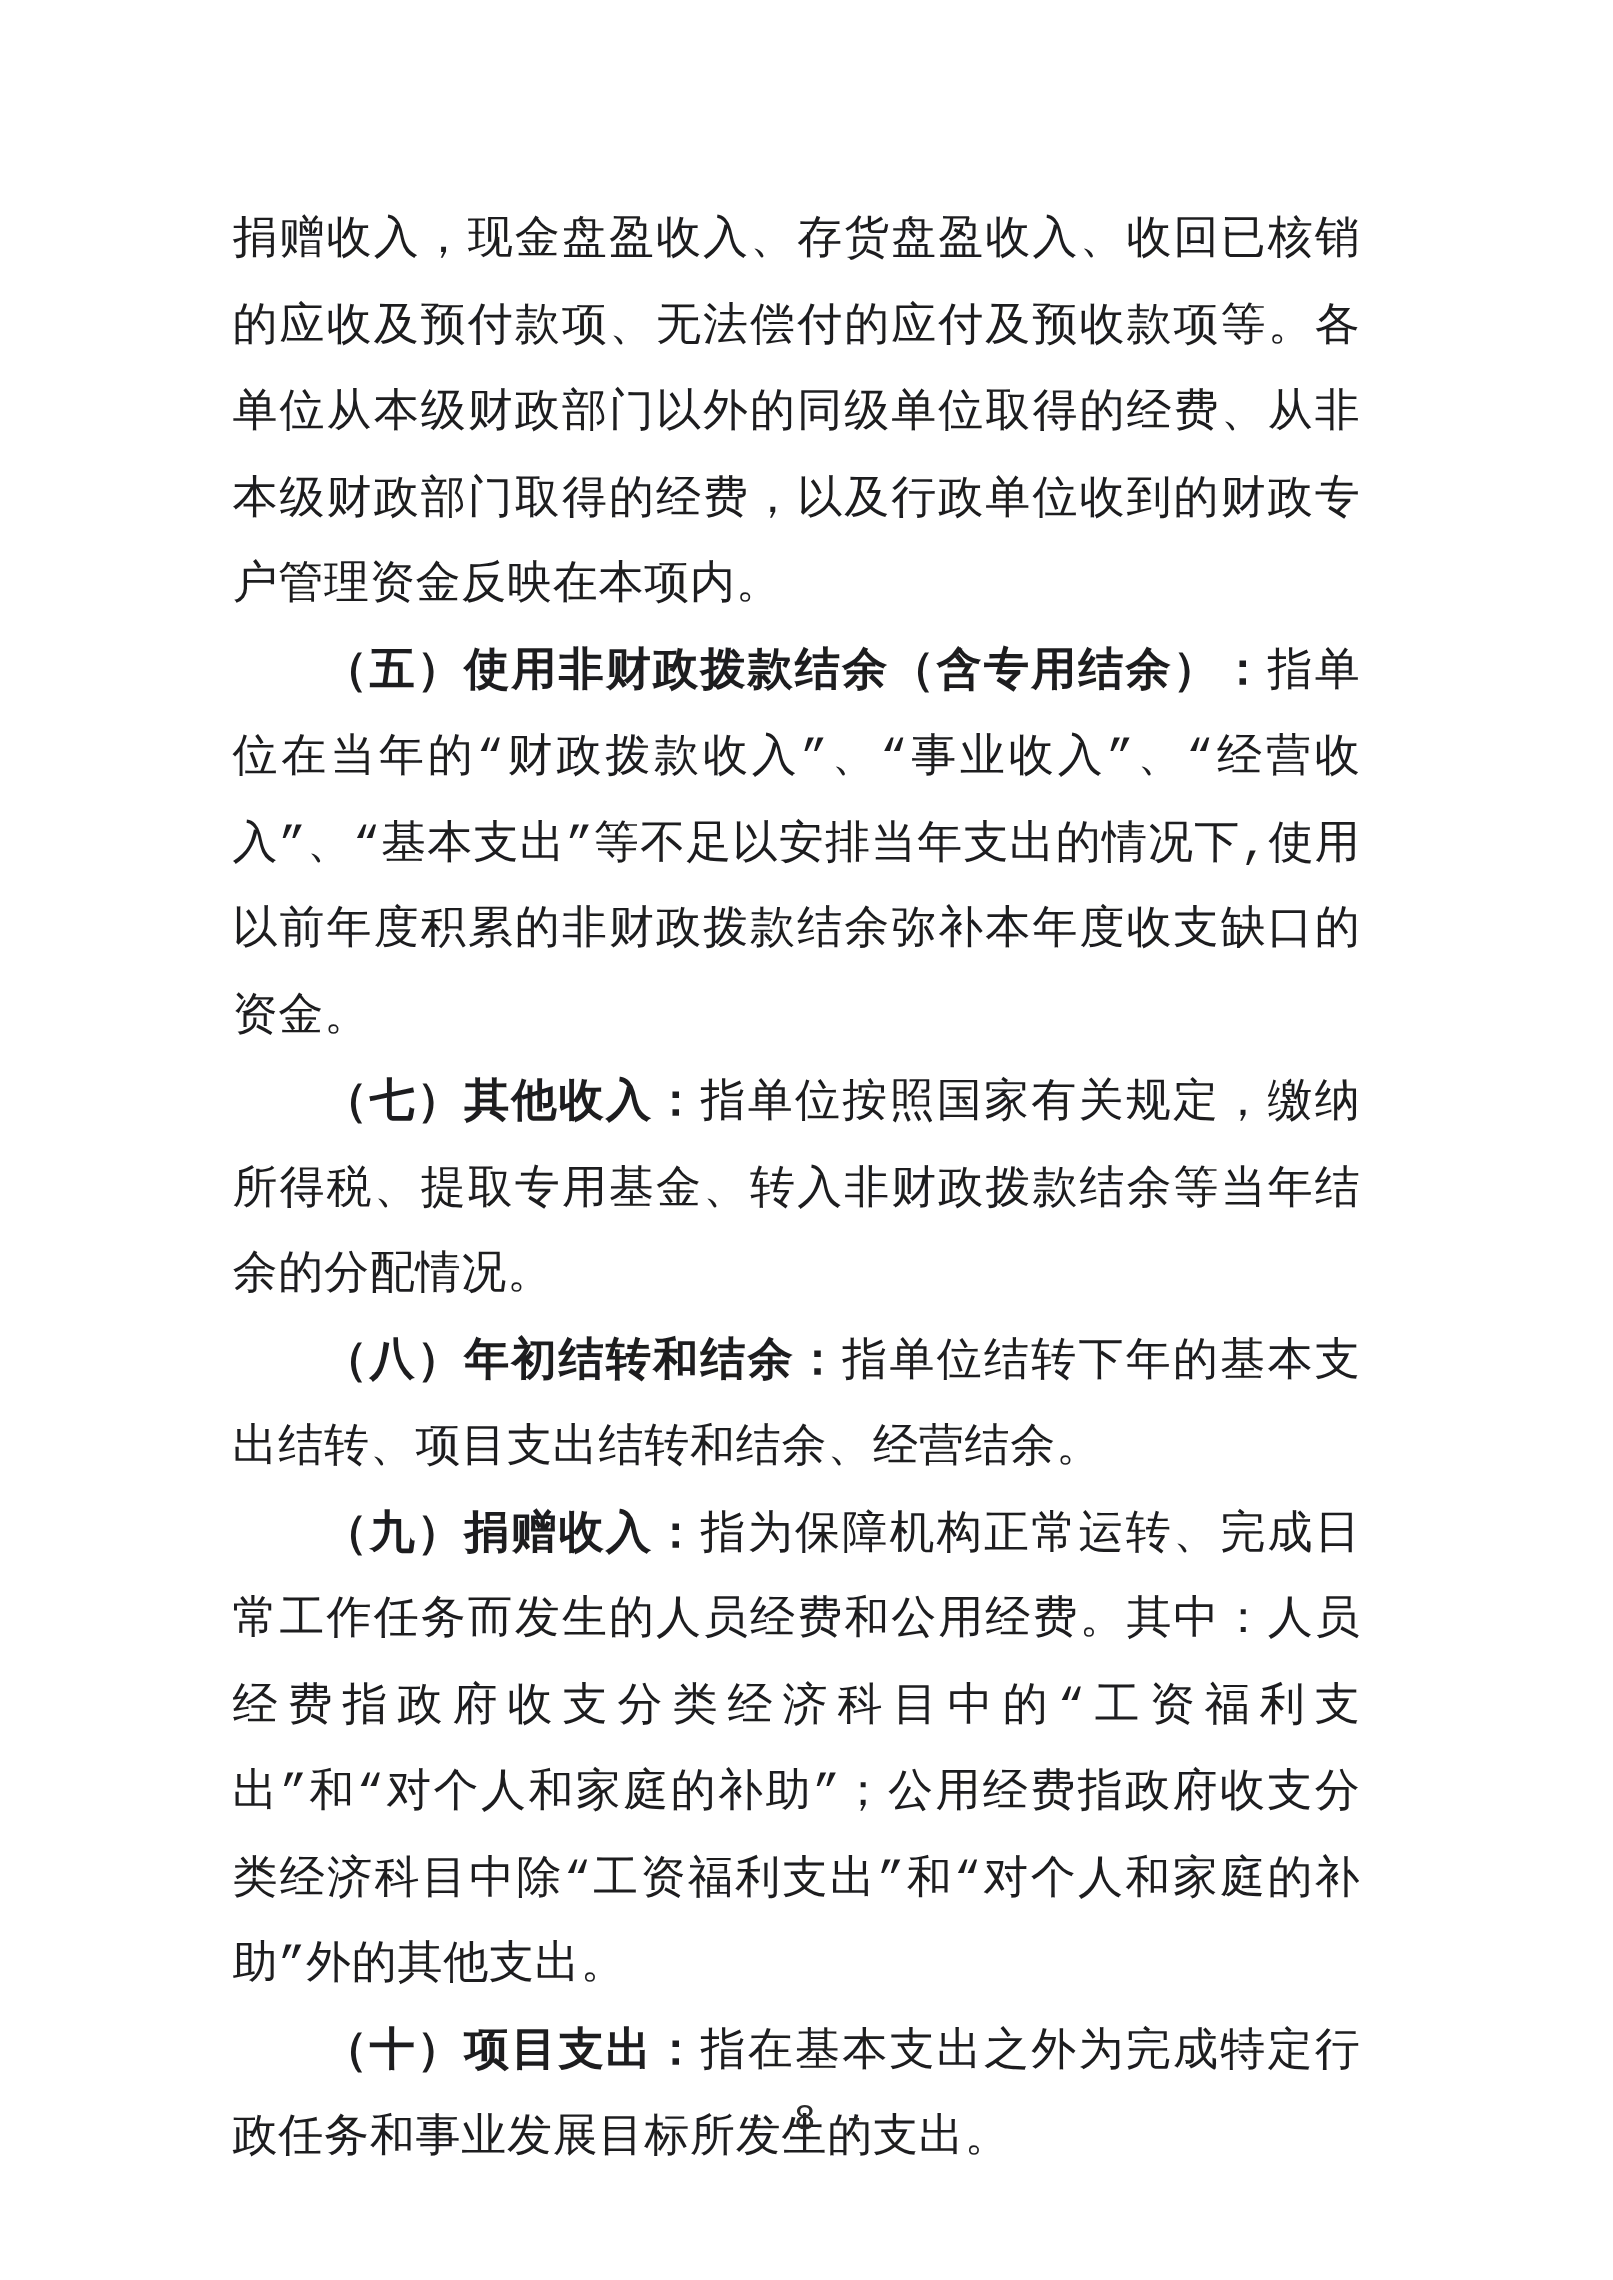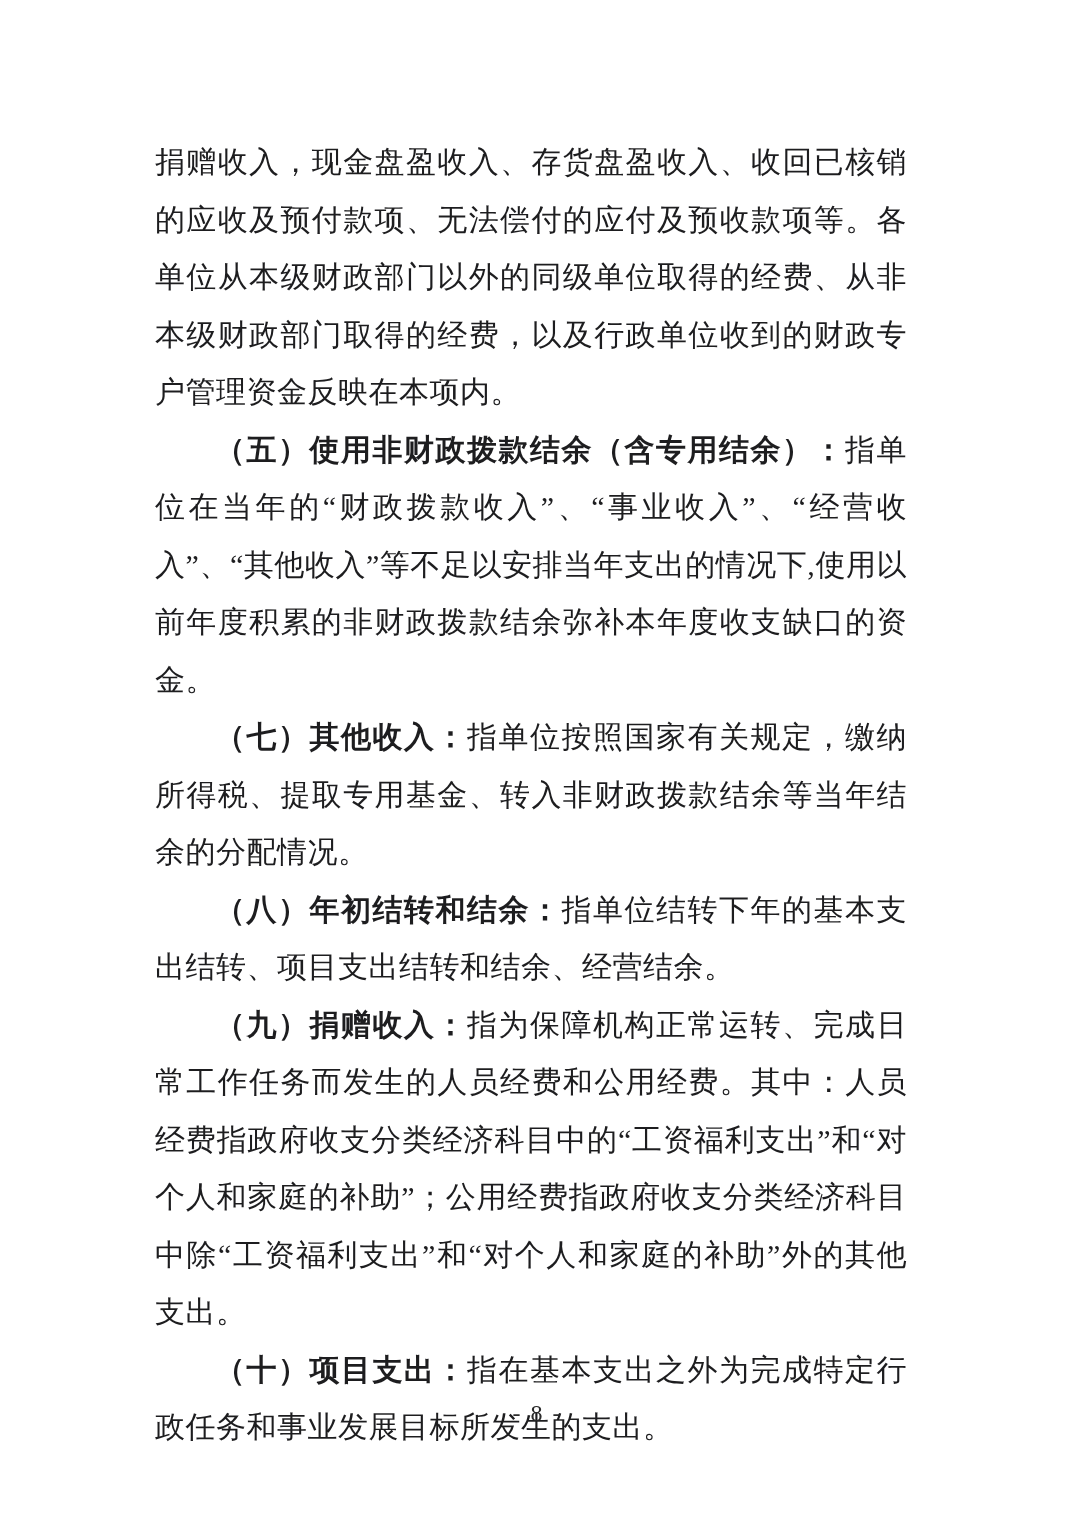--- a/index.html
+++ b/index.html
@@ -6,21 +6,21 @@
     margin: 0;
     padding: 0;
     background: #ffffff;
   }
   .page {
     position: relative;
     width: 1075px;
     height: 1520px;
     background: #ffffff;
     overflow: hidden;
-    font-family: Liberation Serif, serif;
+    font-family: Liberation Mono, monospace;
   }
   .content {
     position: absolute;
     left: 155px;
     top: 133px;
     width: 752px;
   }
   .para {
     margin: 0;
     padding: 0;
@@ -50,20 +50,20 @@
     color: #2b2b2b;
     letter-spacing: 2px;
   }
 </style>
 </head>
 <body>
 
 <div class="page">
   <div class="content">
       <p class="para"><span class="seg">捐赠收入，现金盘盈收入、存货盘盈收入、收回已核销的应收及预付款项、无法偿付的应付及预收款项等。各单位从本级财政部门以外的同级单位取得的经费、从非本级财政部门取得的经费，以及行政单位收到的财政专户管理资金反映在本项内。</span></p>
-      <p class="para indent"><span class="seg bold">（五）使用非财政拨款结余（含专用结余）：</span><span class="seg">指单位在当年的“财政拨款收入”、“事业收入”、“经营收入”、“其他收入”等不足以安排当年支出的情况下,使用以前年度积累的非财政拨款结余弥补本年度收支缺口的资金。</span></p>
+      <p class="para indent"><span class="seg bold">（五）使用非财政拨款结余（含专用结余）：</span><span class="seg">指单位在当年的“财政拨款收入”、“事业收入”、“经营收入”、“基本支出”等不足以安排当年支出的情况下,使用以前年度积累的非财政拨款结余弥补本年度收支缺口的资金。</span></p>
       <p class="para indent"><span class="seg bold">（七）其他收入：</span><span class="seg">指单位按照国家有关规定，缴纳所得税、提取专用基金、转入非财政拨款结余等当年结余的分配情况。</span></p>
       <p class="para indent"><span class="seg bold">（八）年初结转和结余：</span><span class="seg">指单位结转下年的基本支出结转、项目支出结转和结余、经营结余。</span></p>
       <p class="para indent"><span class="seg bold">（九）捐赠收入：</span><span class="seg">指为保障机构正常运转、完成日常工作任务而发生的人员经费和公用经费。其中：人员经费指政府收支分类经济科目中的“工资福利支出”和“对个人和家庭的补助”；公用经费指政府收支分类经济科目中除“工资福利支出”和“对个人和家庭的补助”外的其他支出。</span></p>
       <p class="para indent"><span class="seg bold">（十）项目支出：</span><span class="seg">指在基本支出之外为完成特定行政任务和事业发展目标所发生的支出。</span></p>
     </div>
   <div class="footer">- 8 -</div>
 </div>
 
 </body></html>

